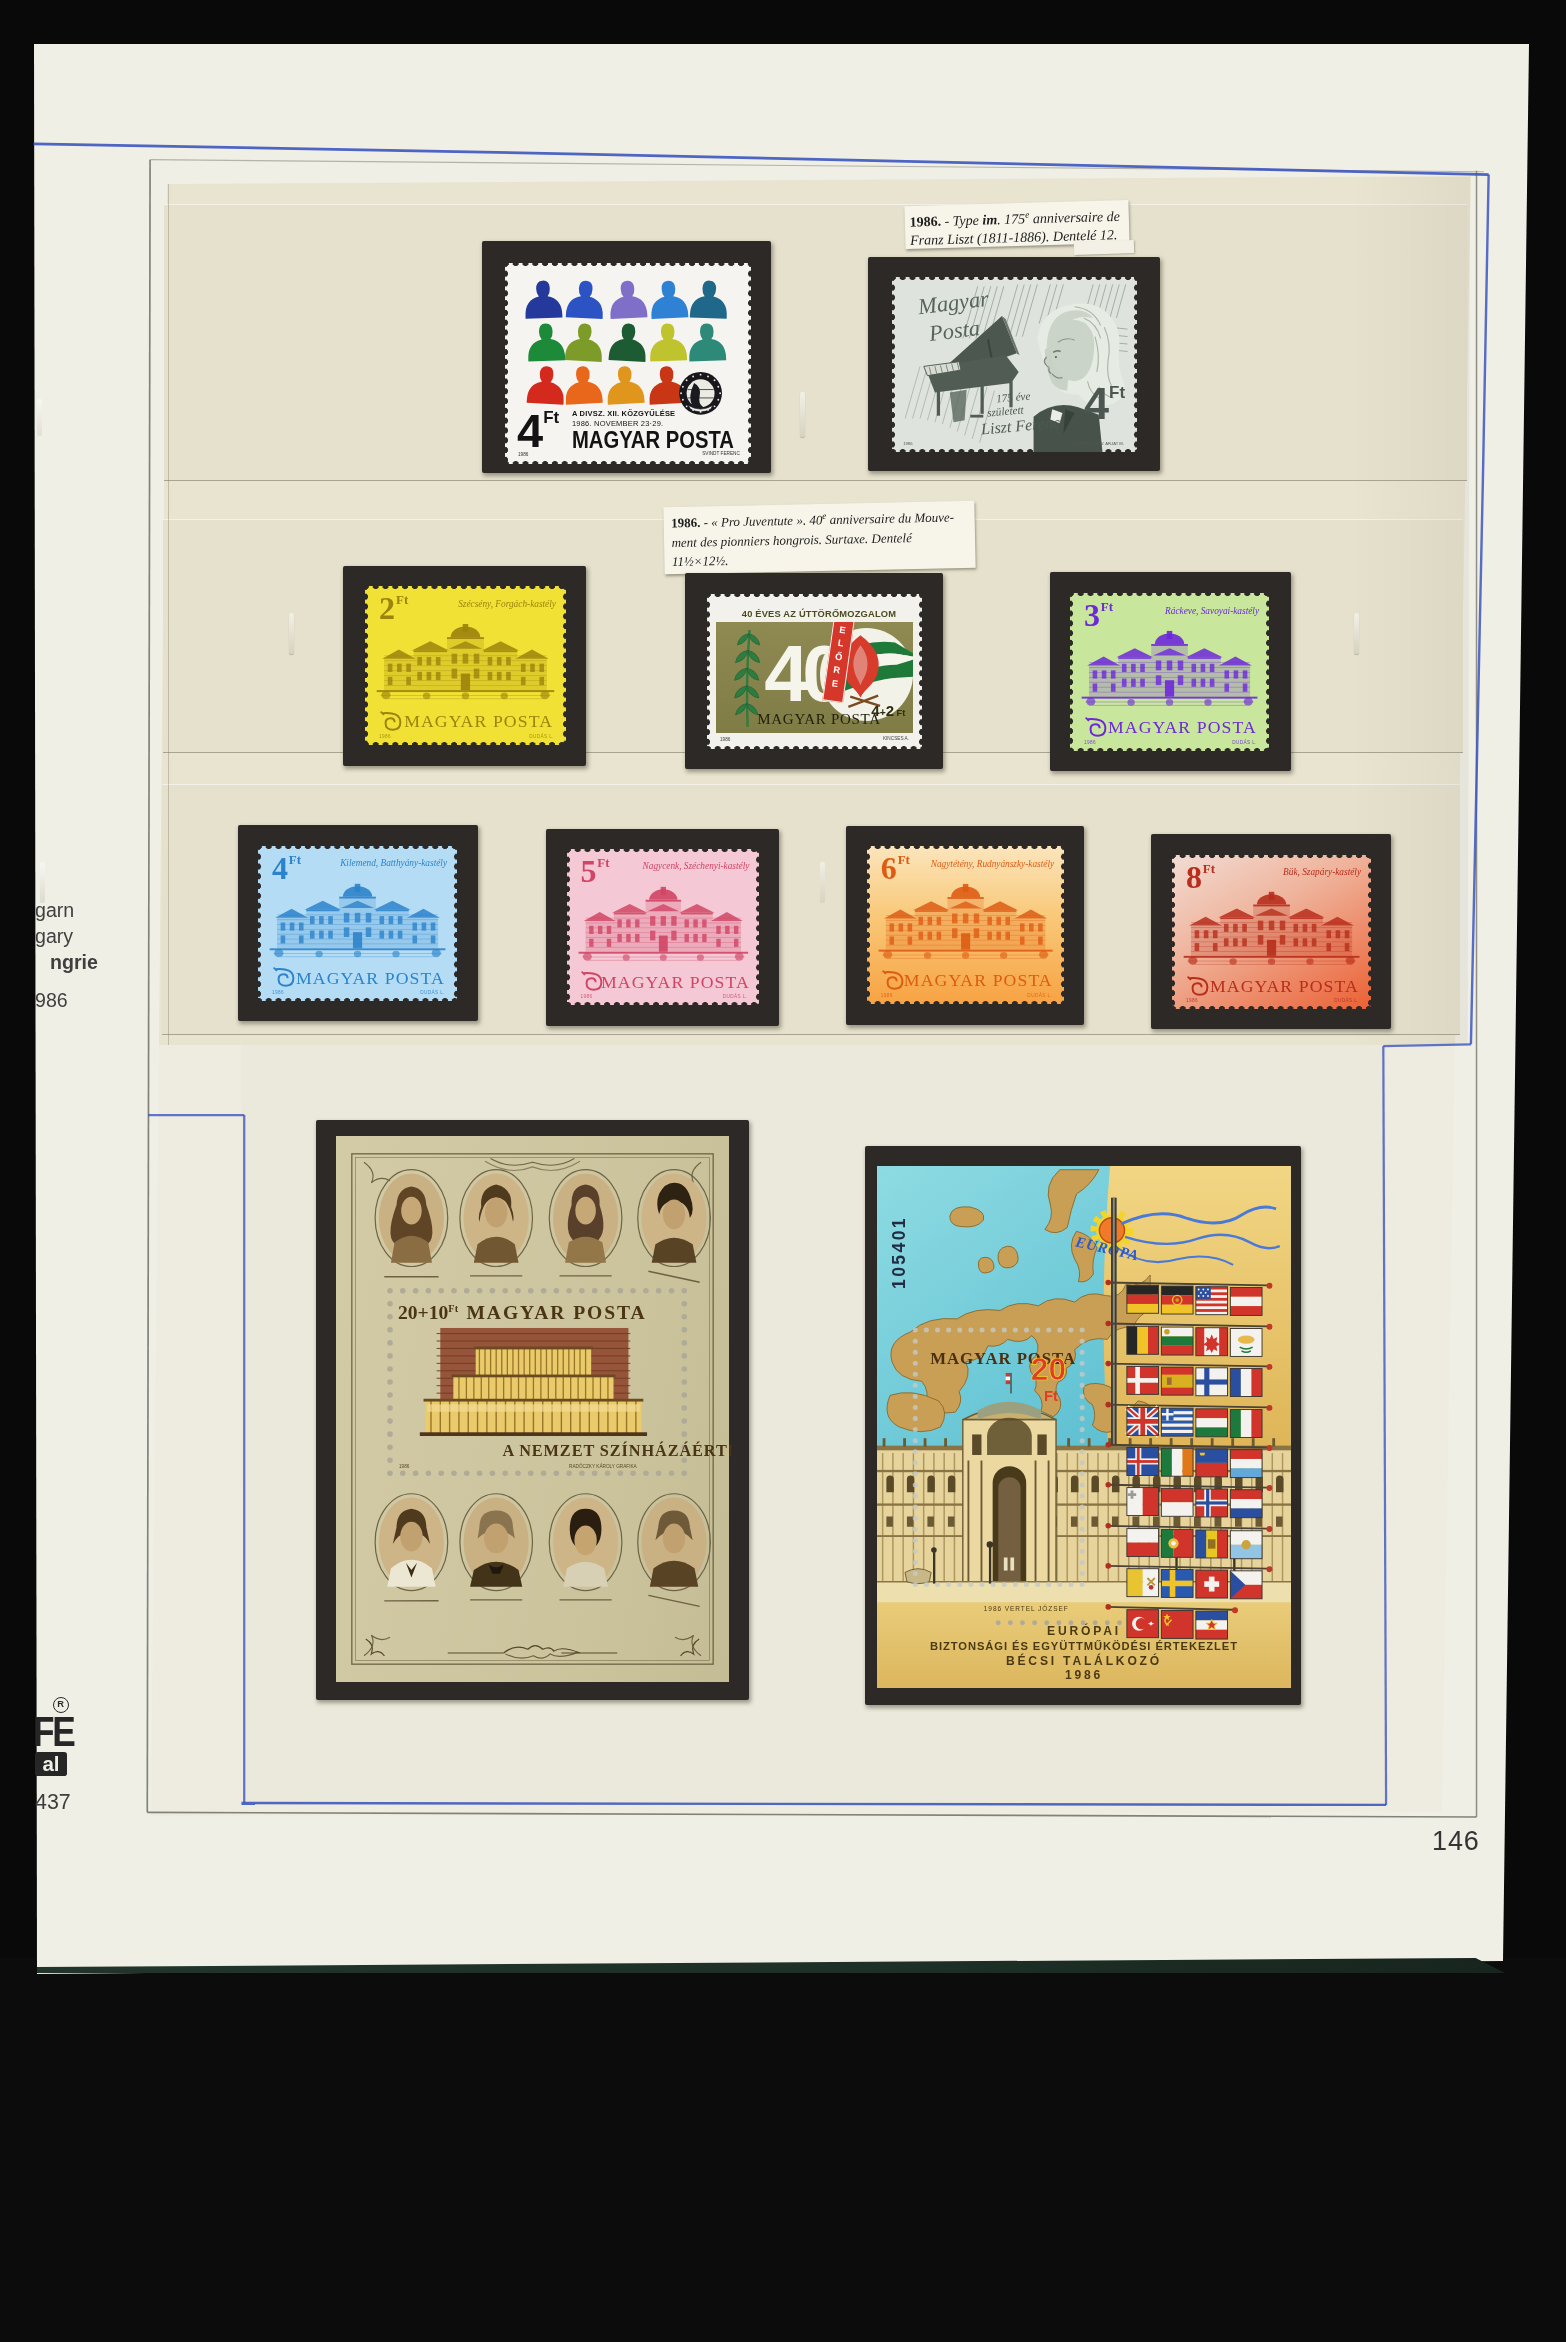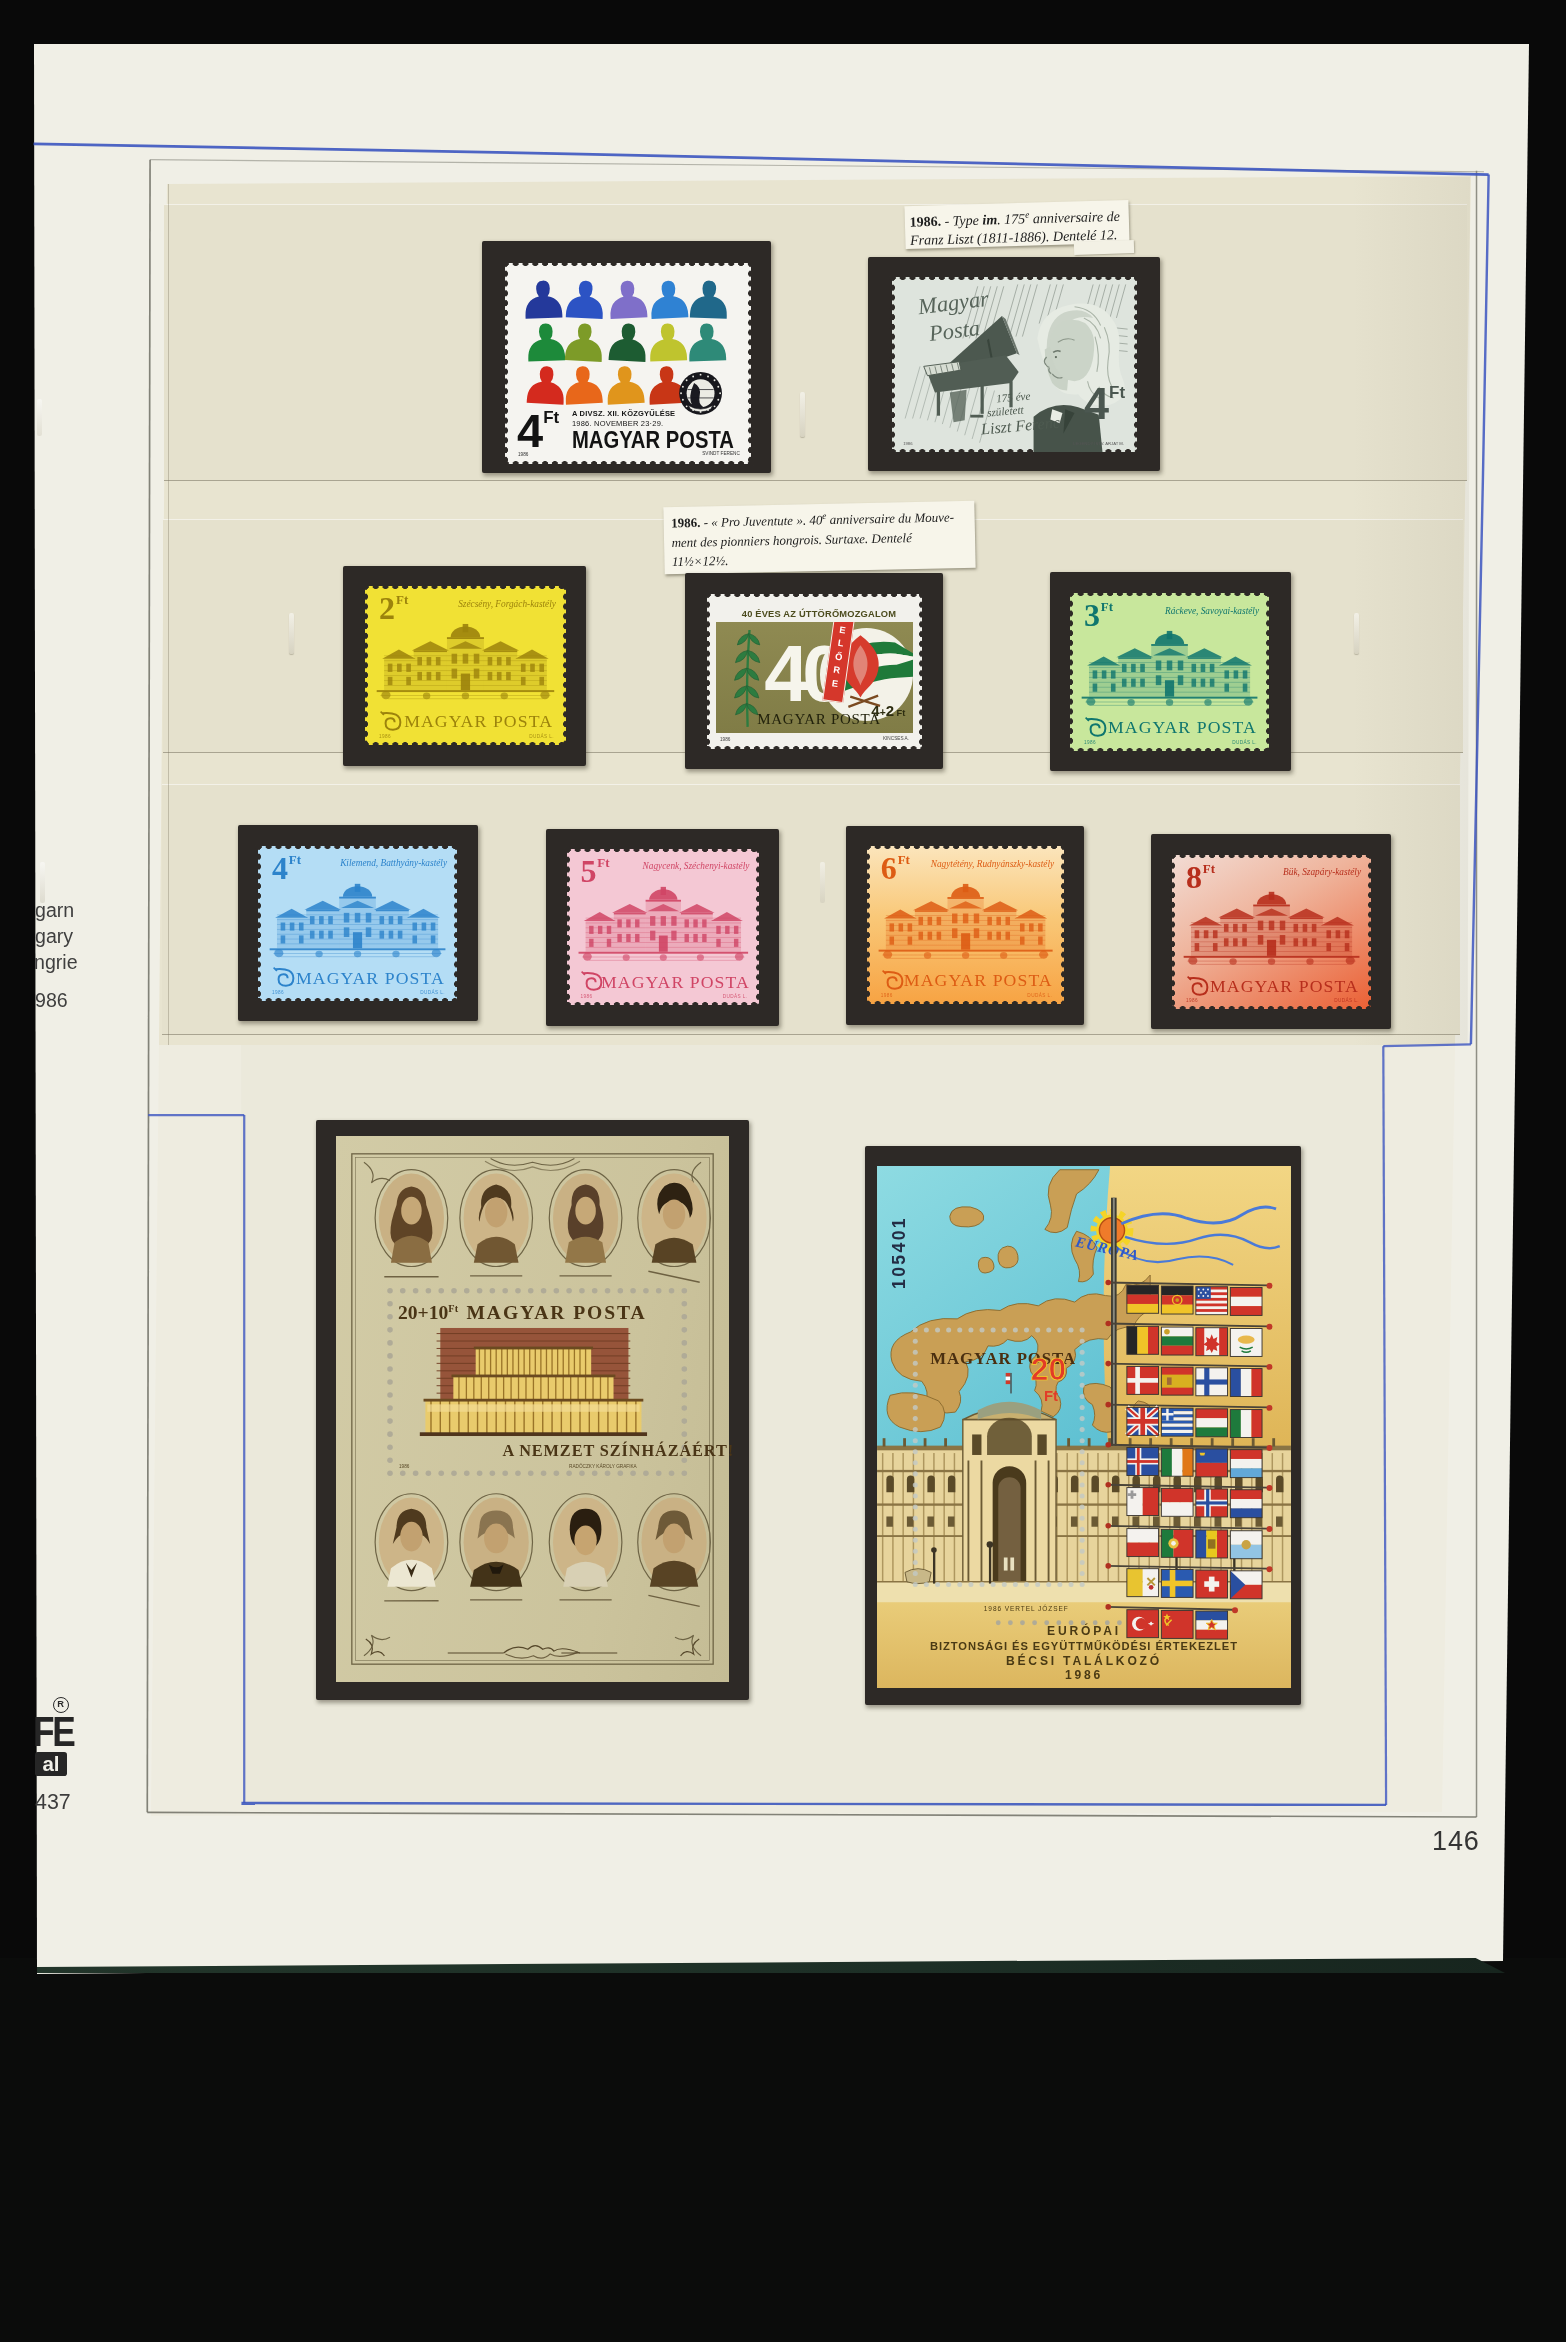--- a/index.html
+++ b/index.html
@@ -151,21 +151,21 @@
   <path d="M1578,1120 L1484,1122" stroke="#3c55c0" stroke-width="2.4" fill="none" opacity=".8"></path>
   <path d="M1484,1122 L1487,1936" stroke="#3c55c0" stroke-width="2.4" fill="none" opacity=".8"></path>
   <path d="M1487,1936 L259,1934" stroke="#3450bc" stroke-width="2.6" fill="none" opacity=".85"></path>
   <path d="M262,1196 L262,1934" stroke="#3c55c0" stroke-width="2.4" fill="none" opacity=".8"></path>
   <path d="M159,1196 L262,1196" stroke="#3c55c0" stroke-width="2.4" fill="none" opacity=".8"></path>
 </svg>
 
 <div class="abs" style="left:0px;top:897px;width:86px;color:#3f3f3f;font-size:19.6px;line-height:26px;text-align:left;">
 <div class="abs" style="left:35px;top:0;text-align:center;">garn</div>
 <div class="abs" style="left:35px;top:26px;text-align:right;">gary</div>
-<div class="abs" style="left:34px;top:52px;">ngrie</div>
+<div class="abs" style="left:50px;top:52px;font-weight:bold;">ngrie</div>
 <div class="abs" style="left:35px;top:90px;">986</div>
 </div>
 
 <div class="abs" style="left:35px;top:1697px;width:56px;">
   <div class="abs" style="left:17.7px;top:0px;width:14px;height:14px;border:1.5px solid #2a2a2a;border-radius:50%;color:#2a2a2a;font-size:9.3px;line-height:12px;text-align:center;font-weight:bold;">R</div>
   <div class="abs" style="left:-1.9px;top:14px;font-weight:bold;font-size:43px;line-height:40px;letter-spacing:-2.8px;color:#262626;transform:scaleX(.82);transform-origin:0 0;">FE</div>
   <div class="abs" style="left:0px;top:55px;width:32px;height:24px;background:#262626;border-radius:2.8px;color:#f1f0e8;font-weight:bold;font-size:20.5px;line-height:23px;text-align:center;letter-spacing:0px;">al</div>
   <div class="abs" style="left:0px;top:93px;font-size:21.4px;color:#3c3c3c;">437</div>
 </div>
 
@@ -393,21 +393,21 @@
       <div class="abs" style="left:155px;top:80px;font-size:15px;font-weight:bold;color:#2d2d10;">4<span style="font-size:10.3px;">+</span>2<span style="font-size:9.3px;font-weight:bold;"> Ft</span></div>
       <div class="abs serif" style="left:41px;bottom:4.7px;font-size:15px;color:#22220c;letter-spacing:0.7px;white-space:nowrap;">MAGYAR POSTA</div>
     </div>
     <div class="abs" style="left:13px;top:143px;font-size:4.7px;color:#444;">1986</div>
     <div class="abs" style="right:13px;top:142px;font-size:4.7px;color:#444;">KINCSES A.</div>
   </div>
 </div>
 
 <div class="mount" style="left:1050px;top:572px;width:241px;height:199px;"></div>
 
-<div class="stamp perf cs" style="left:1070px;top:593px;width:199px;height:158px;background:#c8e79c;--mc:#2d2926;color:#0f766e;">
+<div class="stamp perf cs" style="left:1070px;top:593px;width:199px;height:158px;background:#c8e79c;--mc:#2d2926;color:#6d28d9;">
   <i class="pt"></i>
       <i class="pb"></i>
       <i class="pl"></i>
       <i class="pr"></i>
   <div class="val">3<span>Ft</span></div>
   <div class="cap">Ráckeve, Savoyai-kastély</div>
   <svg class="csvg" viewBox="0 0 200 100" preserveAspectRatio="none">
         <use href="#castle"></use>
       </svg>
   <svg class="horn" viewBox="0 0 30 26">

